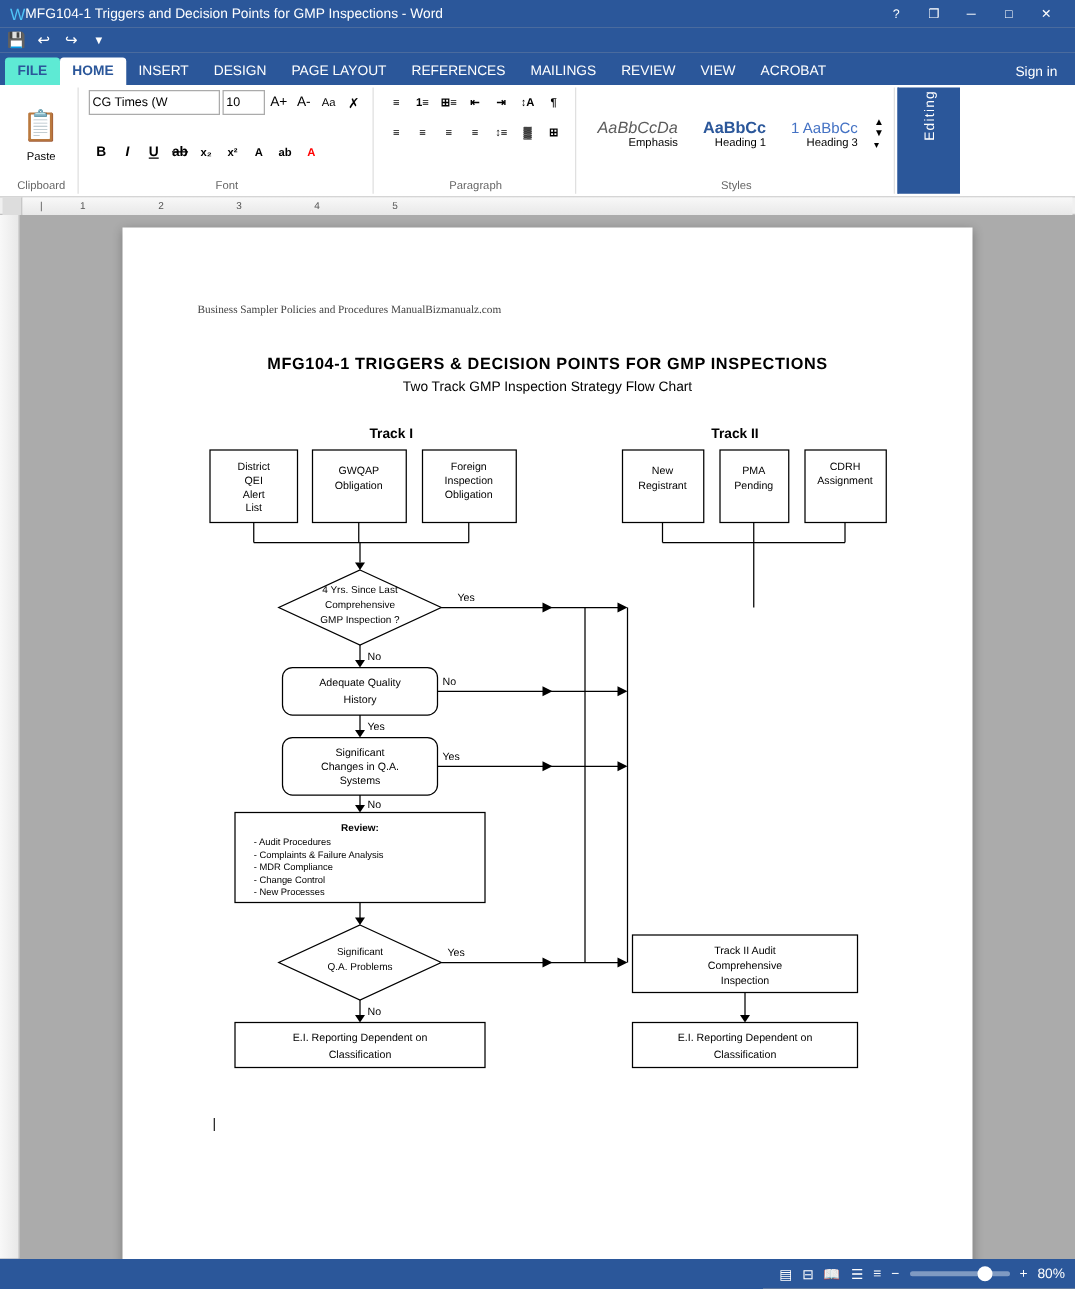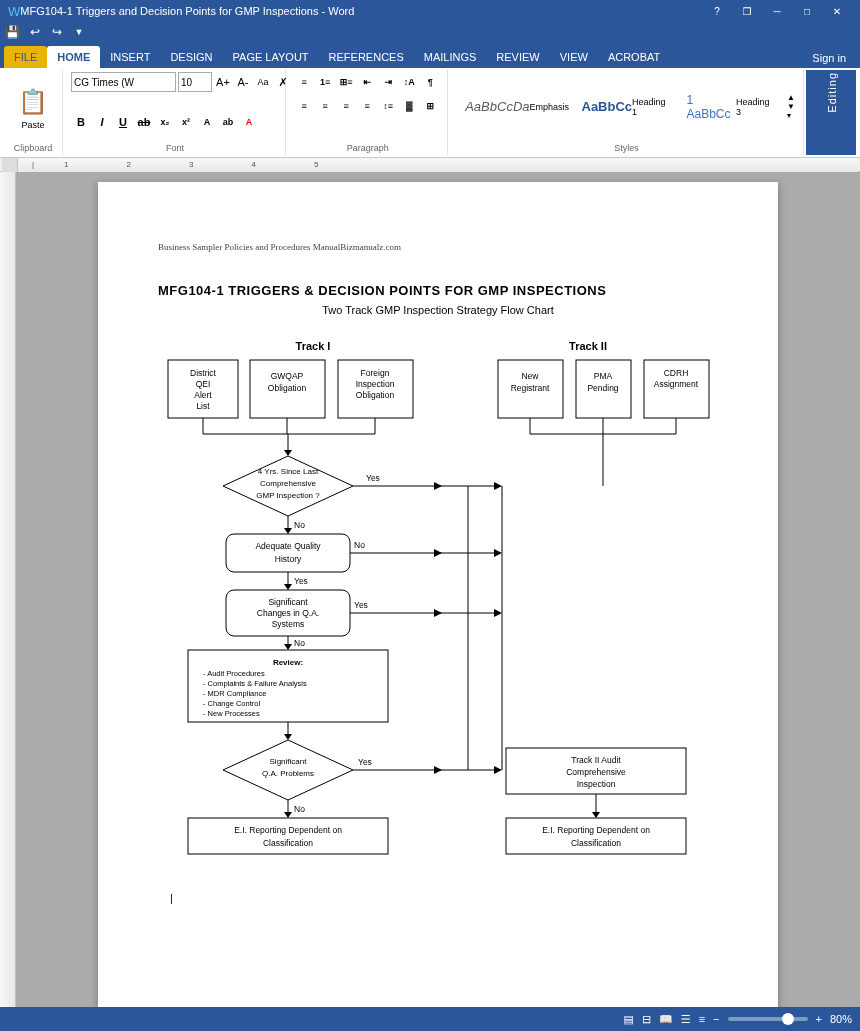--- a/index.html
+++ b/index.html
@@ -38,23 +38,23 @@
       font-size: 11px;
       color: white;
       cursor: pointer;
       border-top-left-radius: 3px;
       border-top-right-radius: 3px;
       height: 22px;
       display: flex;
       align-items: center;
     }
     .ribbon-tab.active {
-      background: #eab308;
+      background: #5eead4;
       color: #2b579a;
-      font-weight: normal;
+      font-weight: bold;
     }
     .sign-in { margin-left: auto; color: white; font-size: 11px; padding: 4px 10px; cursor: pointer; }
 
     
     #ribbon {
       background: white;
       border-bottom: 1px solid #c8c8c8;
       height: 90px;
       display: flex;
       align-items: stretch;
@@ -89,21 +89,21 @@
     .font-size-select { font-size: 10px; height: 20px; border: 1px solid #ababab; padding: 0 2px; width: 36px; }
     .small-btn { width: 18px; height: 18px; border: 1px solid transparent; background: none; font-size: 11px; cursor: pointer; display: flex; align-items: center; justify-content: center; border-radius: 2px; }
     .font-format-row { display: flex; align-items: center; gap: 1px; }
     .fmt-btn { width: 20px; height: 20px; border: 1px solid transparent; background: none; font-size: 11px; cursor: pointer; display: flex; align-items: center; justify-content: center; border-radius: 2px; font-weight: bold; }
 
     
     .para-row { display: flex; align-items: center; gap: 1px; margin-bottom: 2px; }
 
     
     .styles-row { display: flex; gap: 2px; height: 60px; align-items: center; }
-    .style-item { display: flex; flex-direction: row; align-items: center; padding: 4px 8px; border: 1px solid transparent; cursor: pointer; border-radius: 2px; min-width: 60px; }
+    .style-item { display: flex; flex-direction: column; align-items: flex-end; padding: 4px 8px; border: 1px solid transparent; cursor: pointer; border-radius: 2px; min-width: 60px; }
 
     
     #editing-group {
       display: flex;
       flex-direction: column;
       align-items: center;
       padding: 2px 8px;
       border-left: 1px solid #2b579a;
       background: #2b579a;
       color: white;
@@ -126,21 +126,21 @@
       width: 680px;
       min-height: 880px;
       box-shadow: 0 2px 8px rgba(0,0,0,0.3);
       padding: 60px 60px 40px 60px;
       font-family: 'Times New Roman', serif;
       position: relative;
     }
 
     .page-header { display: flex; font-size: 9px; color: #444; margin-bottom: 20px; border-bottom: none; }
 
-    .doc-title { font-size: 13px; font-weight: bold; font-family: Arial, sans-serif; margin-bottom: 6px; letter-spacing: 0.5px; margin-top: 31px; }
+    .doc-title { text-align: center; font-size: 13px; font-weight: bold; font-family: Arial, sans-serif; margin-bottom: 6px; letter-spacing: 0.5px; margin-top: 31px; }
     .doc-subtitle { text-align: center; font-size: 11px; font-family: Arial, sans-serif; margin-bottom: 16px; }
 
     .fc-svg { width: 100%; display: block; }
 
     
     #status-bar {
       background: #2b579a;
       color: white;
       height: 24px;
       display: flex;

